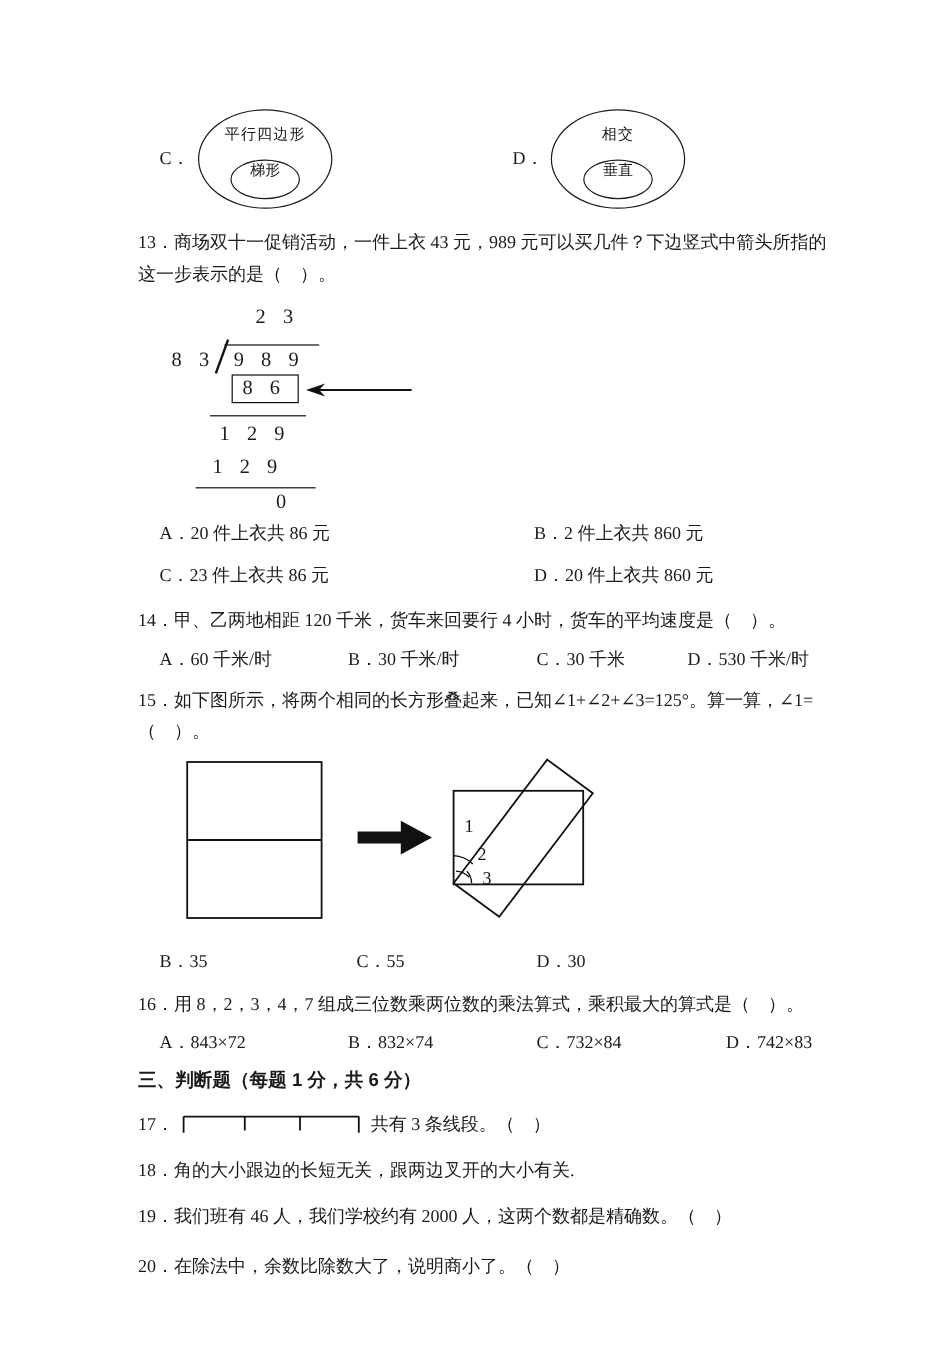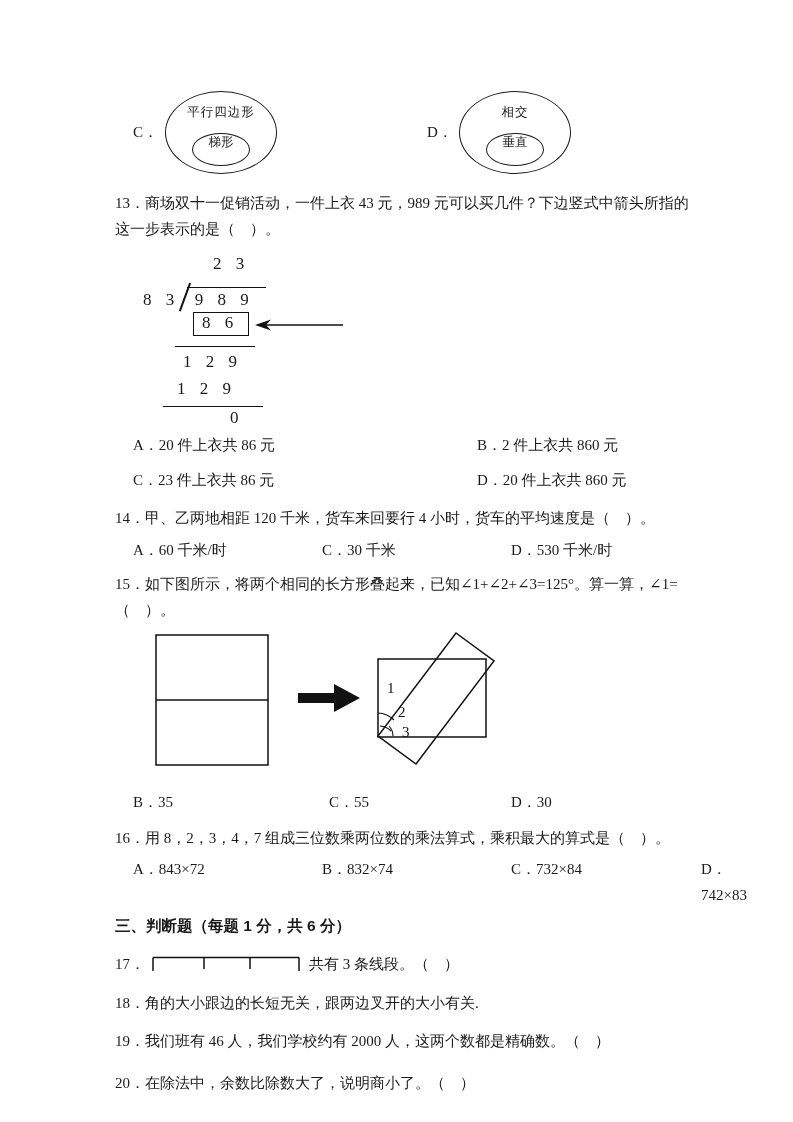--- a/index.html
+++ b/index.html
@@ -37,21 +37,21 @@
   .dv-box { position:absolute; top:58px; left:50px; border:1.6px solid #111; padding:0 10px 2px 8px; }
   .dv-arrow { position:absolute; top:64px; left:112px; }
   .dv-hline { position:absolute; border-top:1.6px solid #111; }
   .dv-hline1 { top:92px; left:32px; width:80px; }
   .dv-hline2 { top:152px; left:20px; width:100px; }
   .dv-step2 { position:absolute; top:98px; left:40px; }
   .dv-step3 { position:absolute; top:125px; left:34px; }
   .dv-remainder { position:absolute; top:154px; left:87px; }
 
   
-  .optrow { display:grid; margin-left:18px; line-height:26px;gap:32px; }
+  .optrow { display:grid; margin-left:18px; line-height:26px; }
   .cols-q13 { grid-template-columns:312px 1fr; row-gap:9px; margin-top:4px; }
   .cols-q14 { grid-template-columns:157px 157px 126px 1fr; margin-top:6px; }
   .cols-q15 { grid-template-columns:164px 150px 158px 1fr; margin-top:16px; }
   .cols-q16 { grid-template-columns:157px 157px 158px 1fr; margin-top:5px; } .mt8 { margin-top:8px; } .mt10 { margin-top:10px; }
   .mt12 { margin-top:12px; } .mt14 { margin-top:14px; } .mt16 { margin-top:16px; }
 
   .q15-figure { display:block; margin:8px 0 0 35px; }
 
   .sec-title { font-weight:bold; font-size:15.5px; margin-top:8px; font-family:"Liberation Sans","DejaVu Sans",sans-serif; }
 
@@ -105,20 +105,21 @@
   <div class="optrow cols-q13">
     <span>A．20 件上衣共 86 元</span>
     <span>B．2 件上衣共 860 元</span>
     <span>C．23 件上衣共 86 元</span>
     <span>D．20 件上衣共 860 元</span>
   </div>
 
   <p class="stem mt12">14．甲、乙两地相距 120 千米，货车来回要行 4 小时，货车的平均速度是（　）。</p>
   <div class="optrow cols-q14">
     <span>A．60 千米/时</span>
+    <span>B．30 千米/时</span>
     <span>C．30 千米</span>
     <span>D．530 千米/时</span>
   </div>
 
   <p class="stem mt8">15．如下图所示，将两个相同的长方形叠起来，已知∠1+∠2+∠3=125°。算一算，∠1=（　）。</p>
 
   <svg class="q15-figure" viewBox="0 0 400 142" width="400" height="142">
     <rect x="6" y="4" width="112" height="130" fill="none" stroke="#111" stroke-width="1.5"></rect>
     <line x1="6" y1="69" x2="118" y2="69" stroke="#111" stroke-width="1.5"></line>
     <path d="M148 62 h36 v-9 l26 14 -26 14 v-9 h-36 z" fill="#111"></path>

